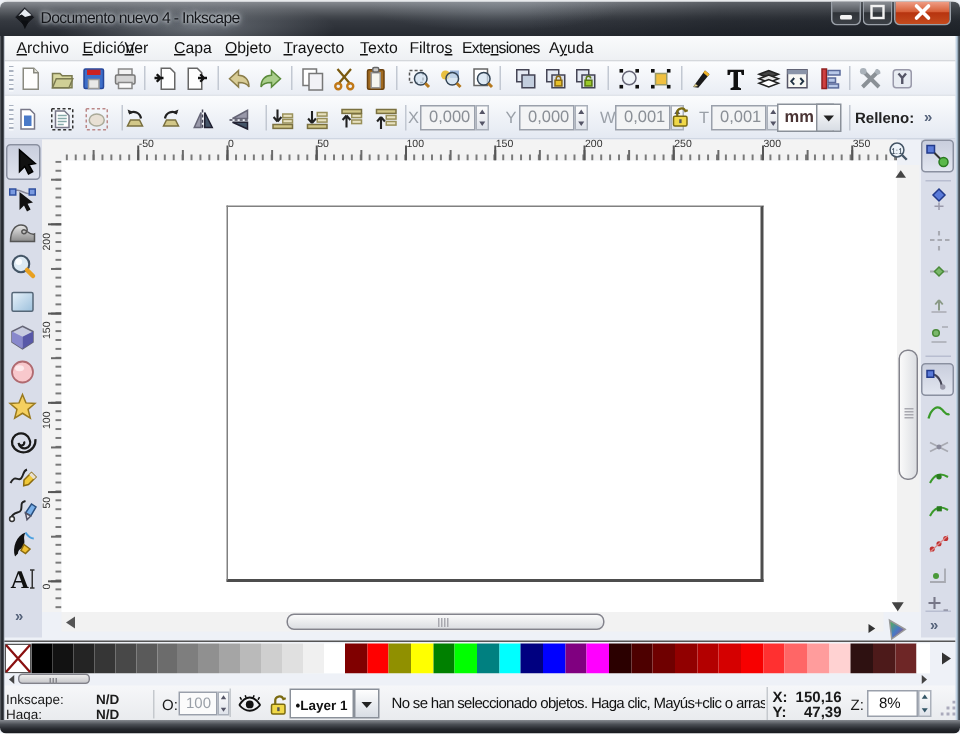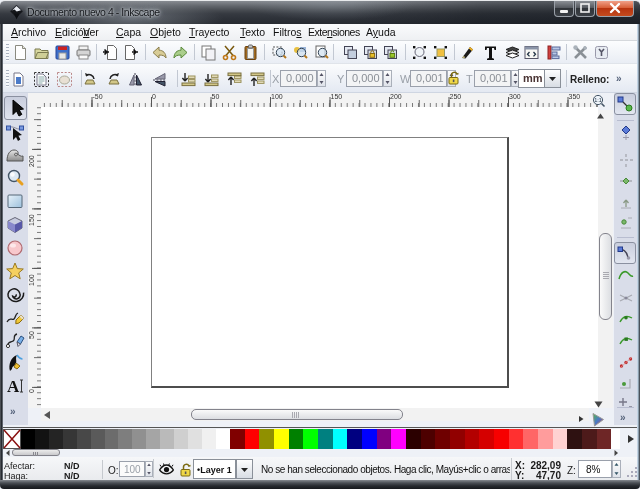--- a/index.html
+++ b/index.html
@@ -650,21 +650,21 @@
       <div class="thumb"></div>
     <svg class="abs" style="left:1px;top:0px" width="8" height="8">
         <path d="M5.5 1 L2 4 l3.5 3 z" fill="#444"></path>
       </svg>
     <svg class="abs" style="left:609px;top:0px" width="8" height="8">
         <path d="M2.5 1 L6 4 l-3.5 3 z" fill="#444"></path>
       </svg>
     </div>
 
   <div id="status">
-    <span class="abs" style="left:1px;top:4px;">Afectar:</span>
+    <span class="abs" style="left:1px;top:4px;">Inkscape:</span>
     <span class="abs" style="left:61px;top:4px;font-weight:bold">N/D</span>
     <span class="abs" style="left:1px;top:14px;">Haga:</span>
     <span class="abs" style="left:61px;top:14px;font-weight:bold">N/D</span>
     <div class="abs" style="left:99px;top:3px;width:1px;height:19px;background:#c5c9ce"></div>
     <span class="abs" style="left:105px;top:8px;font-size:10px">O:</span>
     <div class="abs" style="left:116px;top:4px;width:26px;height:16px;background:#fbfbfb;border:1px solid #9aa0ab;">
         <span style="position:absolute;left:4px;top:2px;font-size:10px;color:#9aa0a8">100</span>
       </div>
     <div class="abs" style="left:142px;top:4px;width:8px;height:16px;border:1px solid #aab0ba;background:linear-gradient(180deg,#fdfdfd,#dfe3ea)"><svg width="6" height="14">
           <path d="M3 1.5 l1.8 2.6 h-3.6 z M3 12.5 l-1.8 -2.6 h3.6 z" fill="#556"></path>
@@ -683,23 +683,23 @@
       </svg>
     <div class="abs" style="left:190px;top:2px;width:43px;height:20px;background:#fff;border:1px solid #8a9099;">
         <span style="position:absolute;left:3px;top:5px;font-size:9px;font-weight:bold;color:#111">•Layer 1</span>
       </div>
     <div class="abs" style="left:233px;top:2px;width:17px;height:20px;background:linear-gradient(180deg,#fefefe,#d8dde4);border:1px solid #8a9099;"><svg width="15" height="18">
           <path d="M4 8 h7 l-3.5 4 z" fill="#222"></path>
         </svg></div>
     <span class="abs" style="left:258px;top:7px;font-size:10px;color:#111;width:249px;white-space:nowrap;overflow:hidden;letter-spacing:-0.45px">No se han seleccionado objetos. Haga clic, Mayús+clic o arrastr</span>
     <div class="abs" style="left:508px;top:1px;width:1px;height:23px;background:#c5c9ce"></div>
     <span class="abs" style="left:512px;top:3px;font-size:10px;font-weight:bold">X:</span>
-    <span class="abs" style="left:524px;top:3px;font-size:10px;font-weight:bold;width:34px;text-align:right">282,09</span>
+    <span class="abs" style="left:524px;top:3px;font-size:10px;font-weight:bold;width:34px;text-align:right">150,16</span>
     <span class="abs" style="left:512px;top:13px;font-size:10px;font-weight:bold">Y:</span>
-    <span class="abs" style="left:524px;top:13px;font-size:10px;font-weight:bold;width:34px;text-align:right">47,70</span>
+    <span class="abs" style="left:524px;top:13px;font-size:10px;font-weight:bold;width:34px;text-align:right">47,39</span>
     <span class="abs" style="left:564px;top:8px;font-size:10px">Z:</span>
     <div class="abs" style="left:575px;top:3px;width:34px;height:18px;background:#fff;border:1px solid #9aa0ab;">
         <span style="position:absolute;left:7px;top:3px;font-size:10px;color:#111">8%</span>
       </div>
     <div class="abs" style="left:609px;top:3px;width:9px;height:18px;border:1px solid #aab0ba;background:linear-gradient(180deg,#fdfdfd,#dfe3ea)"><svg width="7" height="16">
           <path d="M3.5 2 l2 2.8 h-4 z" fill="#356"></path>
           <path d="M3.5 14 l-2 -2.8 h4 z" fill="#356"></path>
         </svg></div>
     <svg class="abs" style="left:624px;top:10px" width="12" height="12">
         <g fill="#aab">

